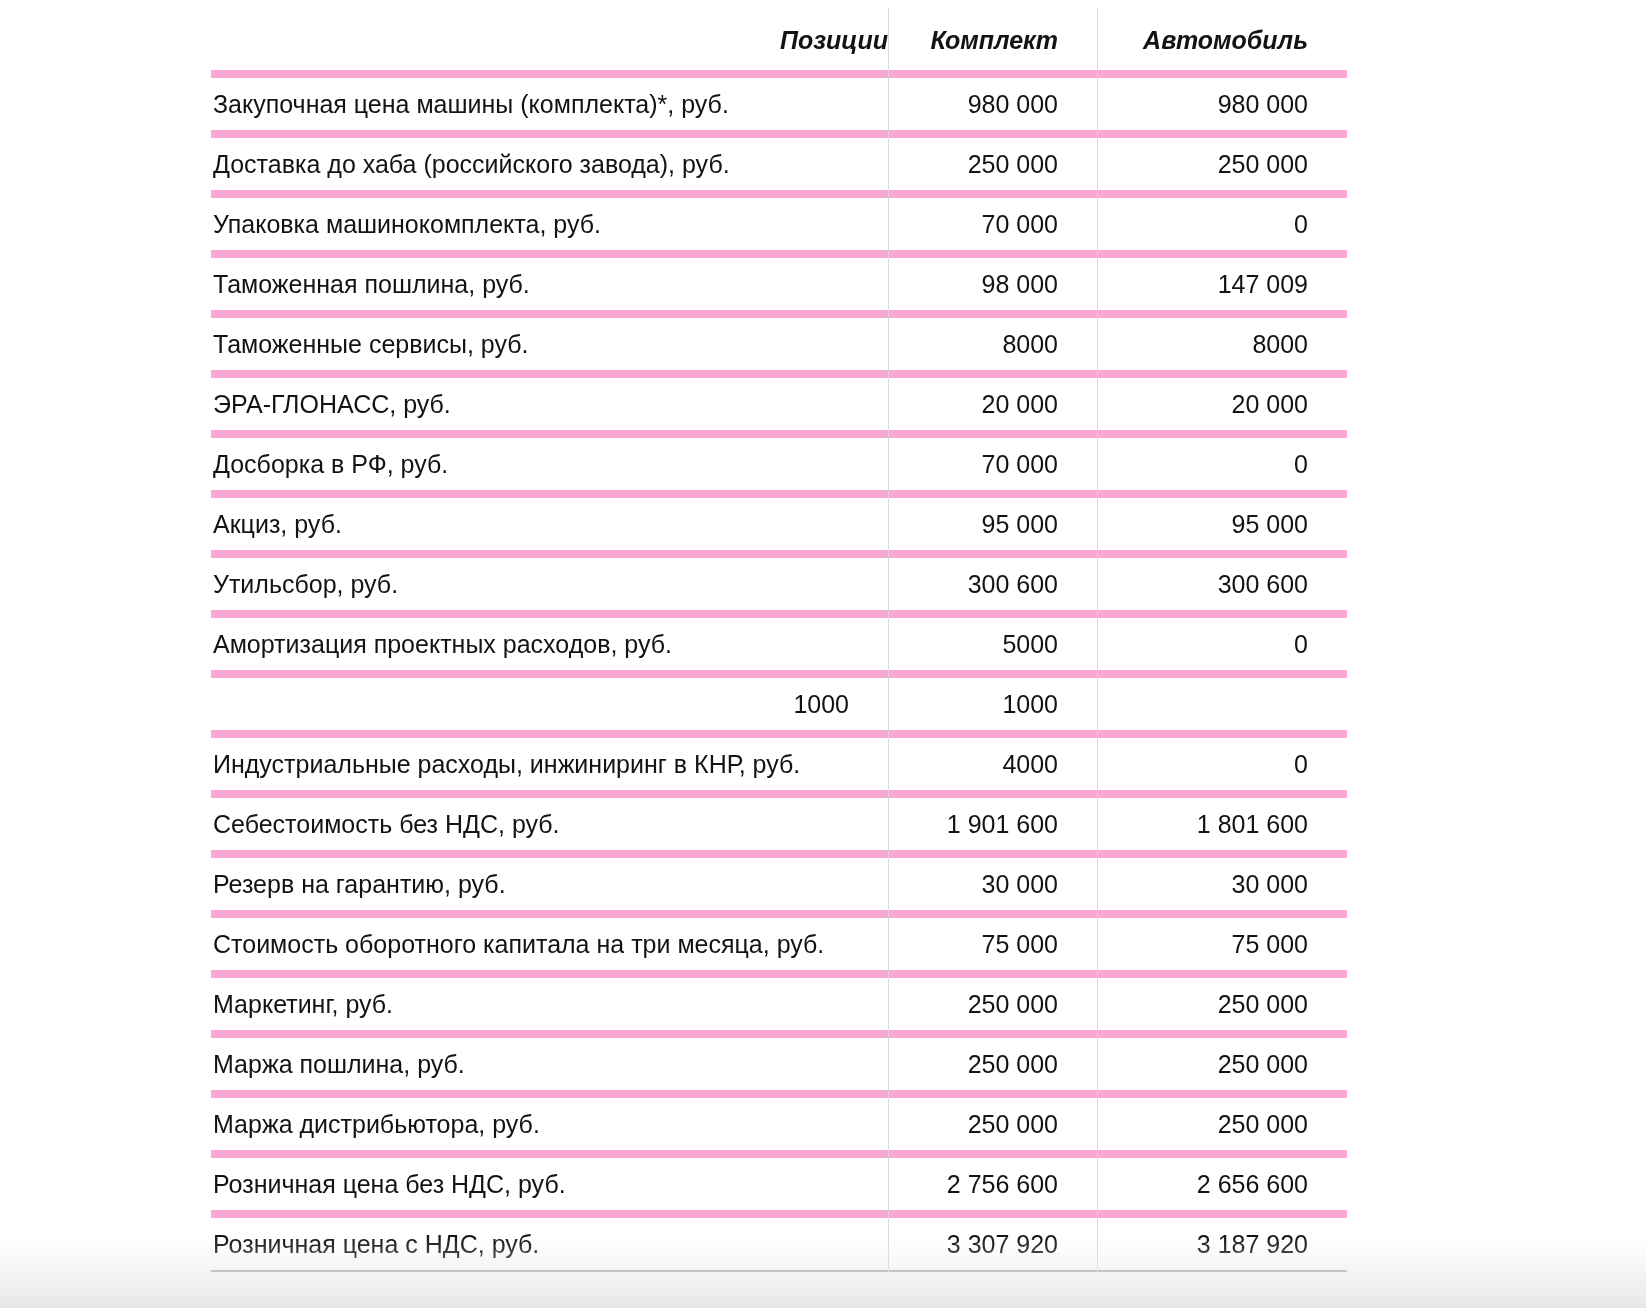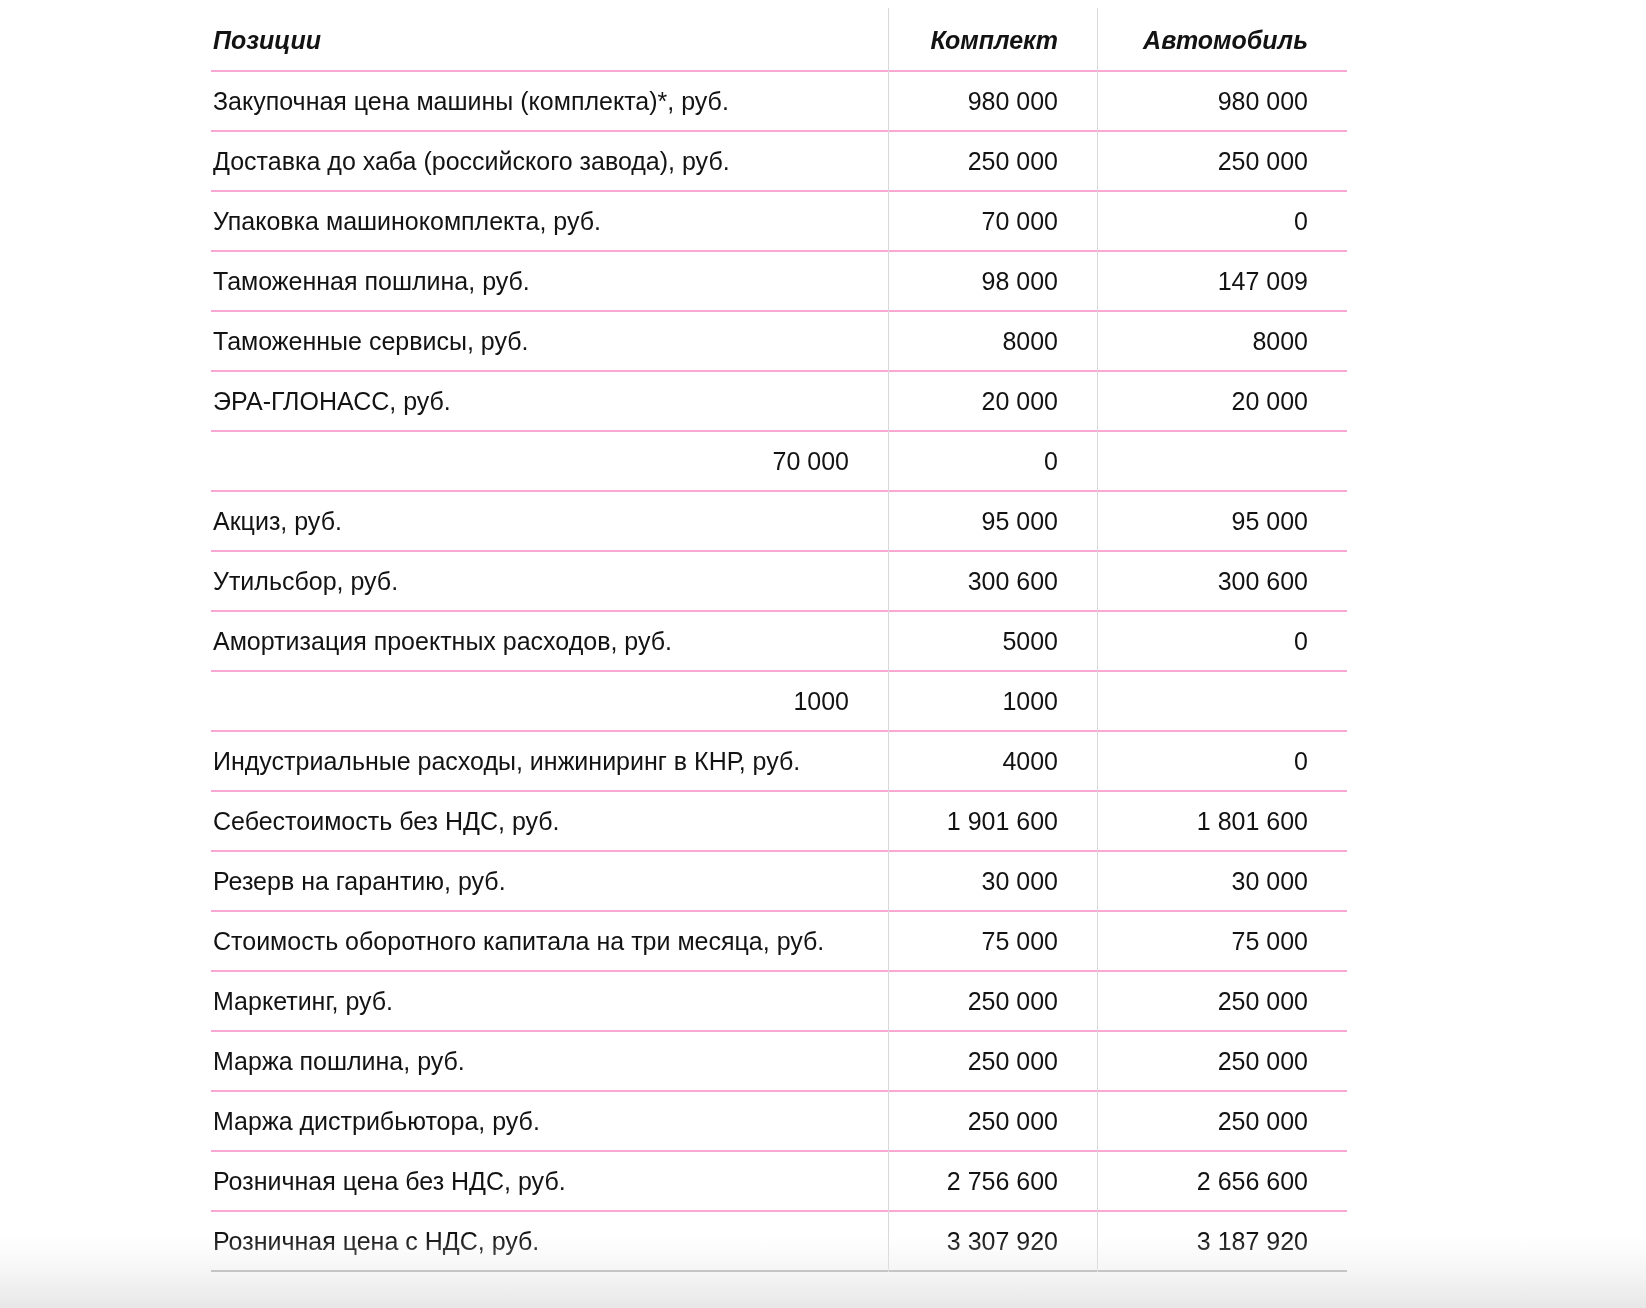--- a/index.html
+++ b/index.html
@@ -21,30 +21,31 @@
     top: 0;
     width: 1136px;
     border-bottom: 2px solid #a8a8a8;
   }
   .tr {
     display: grid;
     grid-template-columns: 677px 209px 250px;
     height: 60px;
     align-items: center;
     box-sizing: border-box;
-    border-top: 2px solid #f9a8d4;
+    border-top: 8px solid #f9a8d4;
   }
   .tr.thead {
     height: 70px;
     border-top: none;
   }
   .thead .td {
     font-weight: bold;
     font-style: italic;
     padding-top: 10px;
+    text-align: right;
   }
   .td {
     font-size: 25px;
     line-height: 1.15;
     white-space: nowrap;
     box-sizing: border-box;
   }
   .td.label {
     padding-left: 2px;
   }
@@ -116,20 +117,21 @@
     <div class="td label">Таможенные сервисы, руб.</div>
     <div class="td num">8000</div>
     <div class="td num">8000</div>
   </div>
   <div class="tr">
     <div class="td label">ЭРА-ГЛОНАСС, руб.</div>
     <div class="td num">20 000</div>
     <div class="td num">20 000</div>
   </div>
   <div class="tr">
+    <div class="td label">Досборка в РФ, руб.</div>
     <div class="td num">70 000</div>
     <div class="td num">0</div>
   </div>
   <div class="tr">
     <div class="td label">Акциз, руб.</div>
     <div class="td num">95 000</div>
     <div class="td num">95 000</div>
   </div>
   <div class="tr">
     <div class="td label">Утильсбор, руб.</div>

